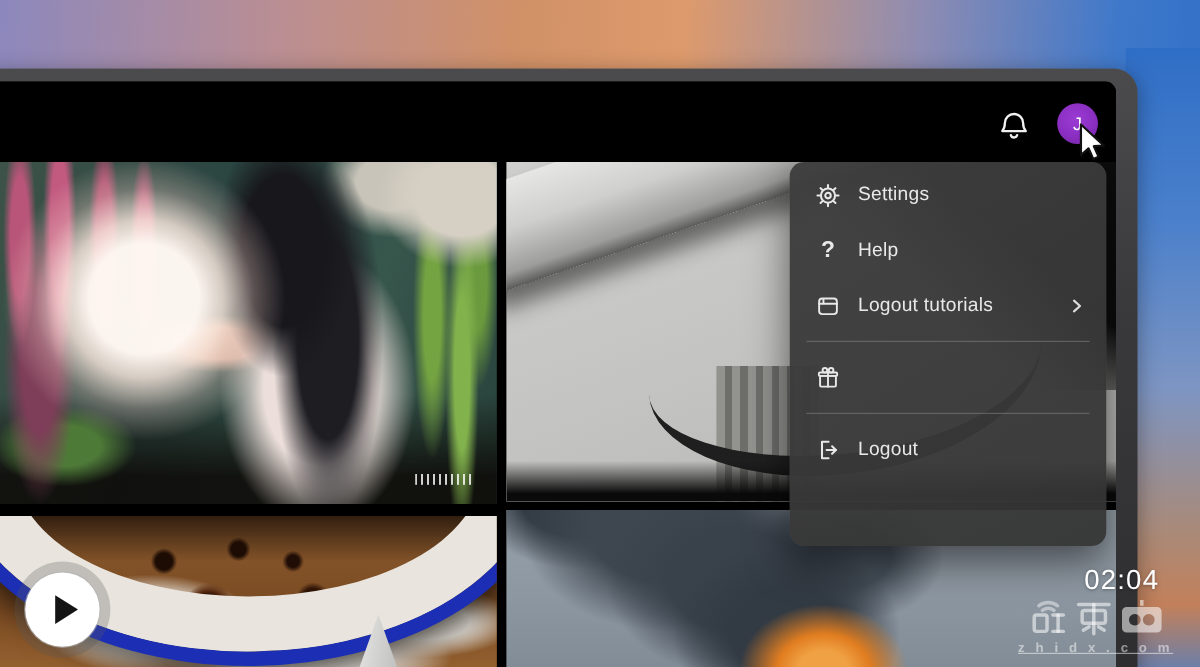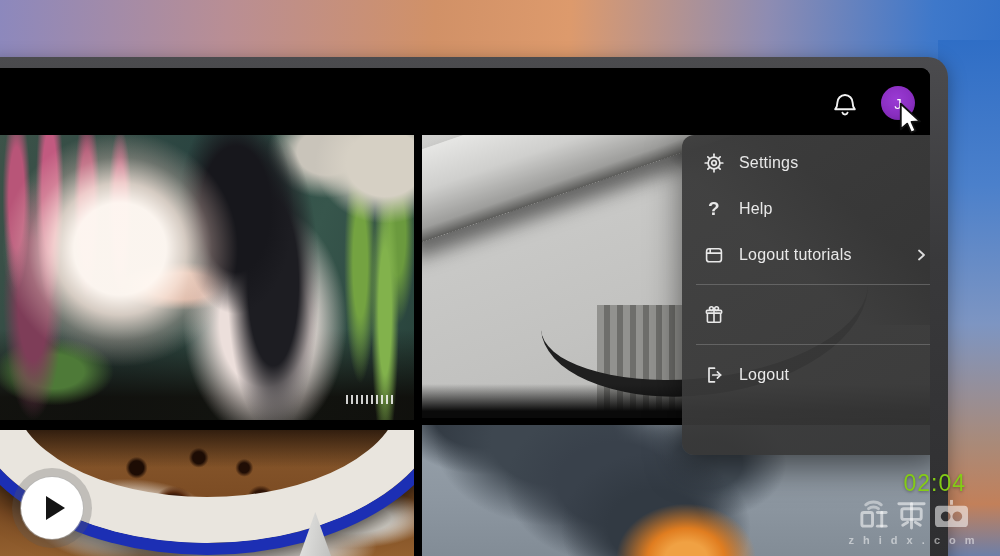--- a/index.html
+++ b/index.html
@@ -103,43 +103,43 @@
       radial-gradient(ellipse 70px 55px at 52% 102%, #f0a143 0 30%, #e07d20 55%, rgba(224,125,32,0) 100%),
       radial-gradient(ellipse 95px 75px at 46% 78%, #323a43 0 50%, rgba(50,58,67,0) 100%),
       radial-gradient(ellipse 110px 80px at 38% 45%, #39414b 0 52%, rgba(57,65,75,0) 100%),
       radial-gradient(ellipse 120px 85px at 26% 12%, #3e4750 0 52%, rgba(62,71,80,0) 100%),
       radial-gradient(ellipse 90px 60px at 12% -8%, #333b44 0 55%, rgba(51,59,68,0) 100%),
       radial-gradient(ellipse 80px 55px at 56% 30%, #46505a 0 45%, rgba(70,80,90,0) 100%),
       linear-gradient(180deg,#97a1aa 0%,#8d97a1 55%,#828c96 100%);
   }
 
   
-  .menu { position:absolute; left:682px; top:67px; width:264px; height:320px;
+  .menu { position:absolute; left:658px; top:67px; width:264px; height:320px;
     background:linear-gradient(145deg, rgba(62,62,62,.97), rgba(52,52,52,.94));
     border-radius:12px; box-shadow:0 12px 34px rgba(0,0,0,.55);
     padding-top:5px; z-index:6; }
   .menu-item { height:46px; display:flex; align-items:center; padding:0 18px 0 21px;
     color:#e8e8e8; font-size:16px; letter-spacing:.2px; cursor:pointer; }
   .menu-item .mi-icon { width:22px; height:22px; margin-right:14px; flex:0 0 22px;
     display:flex; align-items:center; justify-content:center; }
   .menu-item.disabled { color:#9a9a9a; cursor:default; }
   .mi-value { margin-left:auto; color:#9a9a9a; font-size:15.5px; }
   .mi-chevron { margin-left:auto; display:flex; }
   .menu-divider { height:1px; background:rgba(130,130,130,.55); margin:6px 14px 7px 14px; }
   .q-glyph { font-size:19px; font-weight:700; color:#e8e8e8; }
 
   
   .cursor { position:absolute; left:893px; top:33px; width:34px; height:38px; z-index:20; pointer-events:none; }
 
   
   .overlay-brand { position:absolute; right:8px; bottom:10px; width:158px; z-index:30; text-align:center; }
-  .timecode { position:absolute; right:26px; top:-14px; color:#84cc16; font-size:23px; font-weight:500;
+  .timecode { position:absolute; right:26px; top:-14px; color:#ffffff; font-size:23px; font-weight:500;
     text-shadow:0 1px 3px rgba(0,0,0,.35); letter-spacing:1px; }
   .brand-row { display:flex; align-items:flex-end; justify-content:center; gap:5px; margin-top:14px; }
-  .brand-site { color:rgba(255,255,255,.5); font-size:11px; font-weight:700; letter-spacing:3px; margin-top:3px; }
+  .brand-site { color:rgba(255,255,255,.5); font-size:11px; font-weight:700; letter-spacing:3px; margin-top:3px;text-decoration:underline; }
 </style>
 </head>
 <body>
 
 <div class="stage">
 
   <div class="wallpaper"></div>
   <div class="wallpaper-right"></div>
 
   <div class="bezel"></div>

